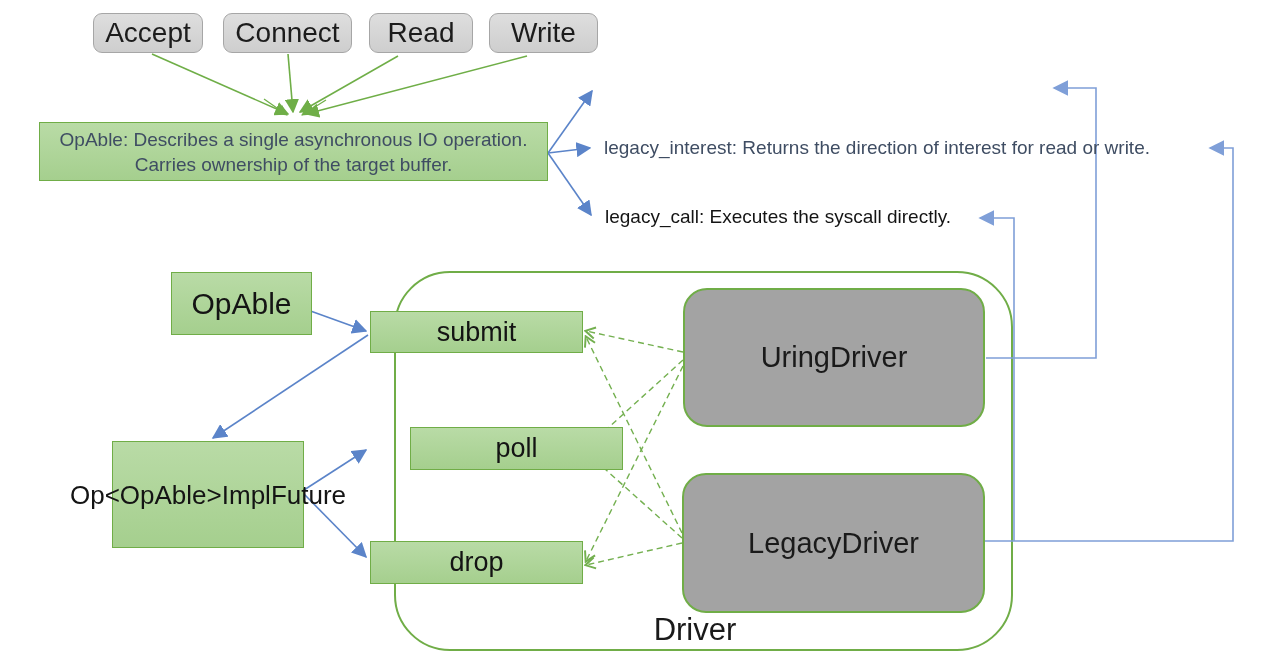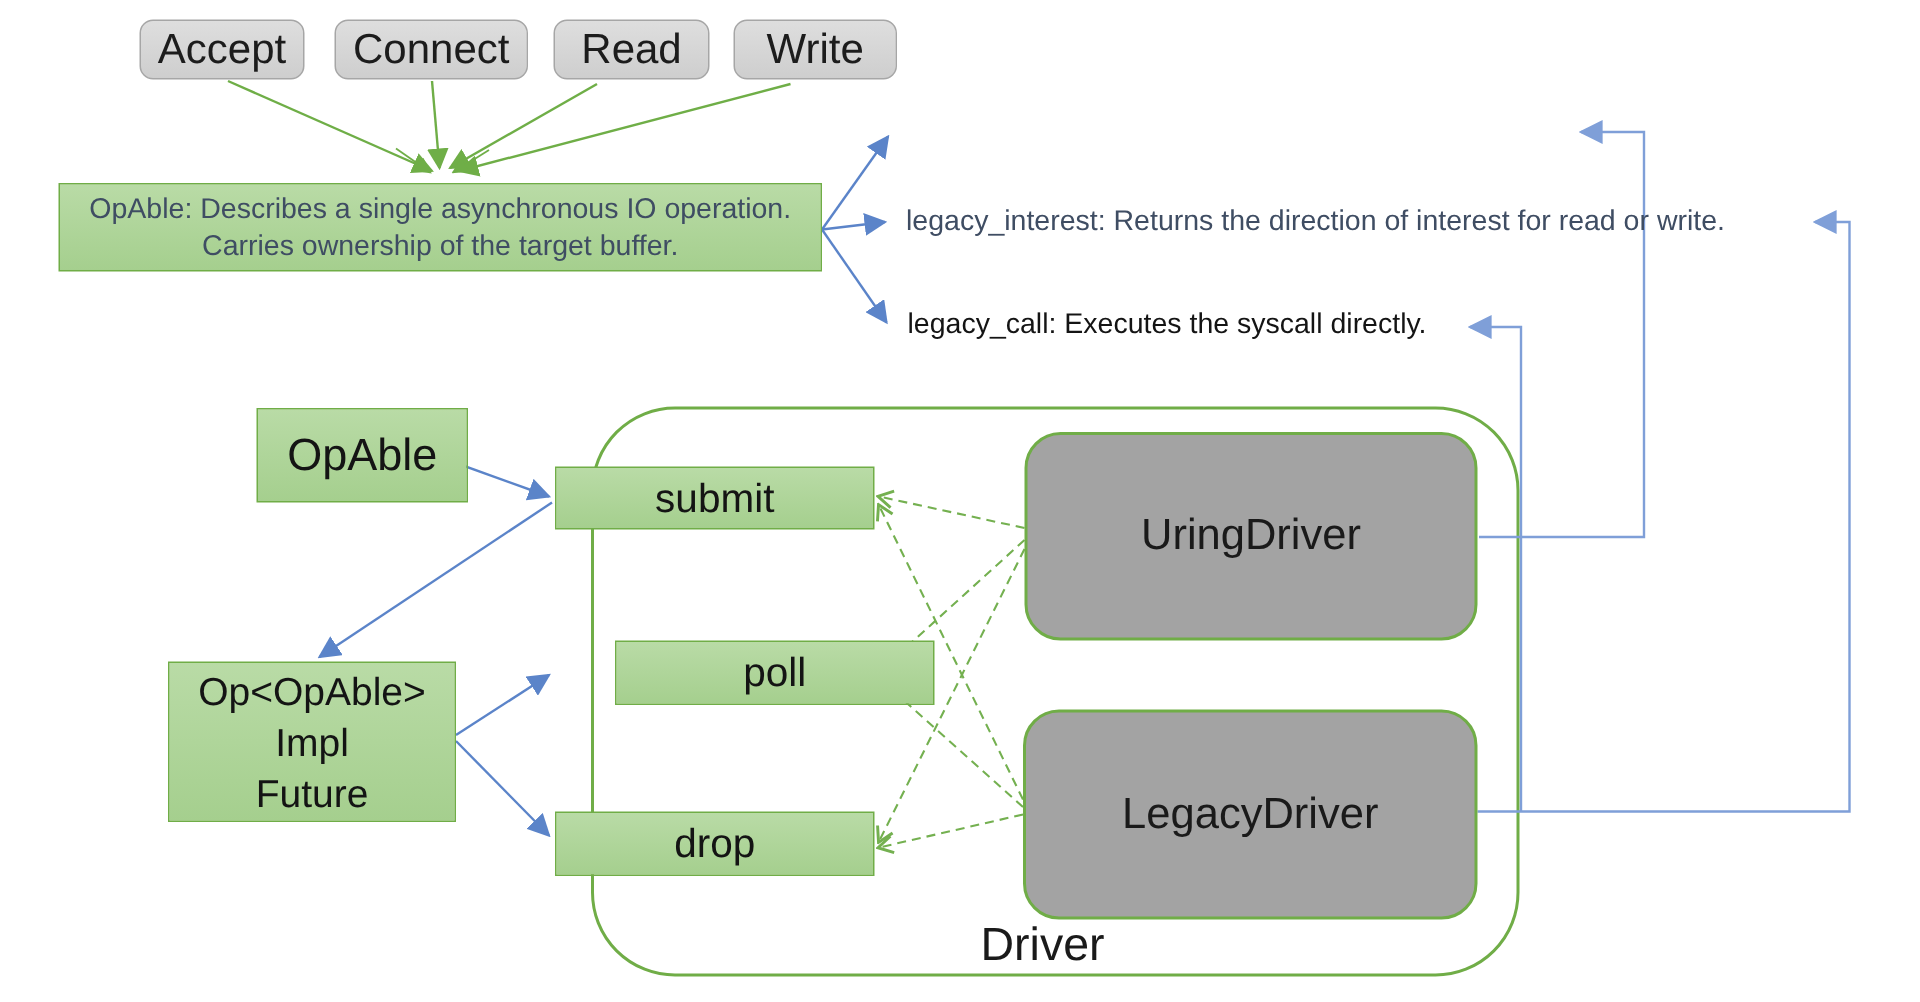--- a/index.html
+++ b/index.html
@@ -105,21 +105,21 @@
     <div>Carries ownership of the target buffer.</div>
   </div>
 
   <div class="annot" style="left:604px;top:137px;">legacy_interest: Returns the direction of interest for read or write.</div>
   <div class="annot dark" style="left:605px;top:206px;">legacy_call: Executes the syscall directly.</div>
 
   <div class="abs gbox" style="left:139px;top:272px;width:141px;height:63px;font-size:30px;margin-left:32px;">
     <span>OpAble</span>
   </div>
 
-  <div class="abs gbox" style="left:112px;top:441px;width:192px;height:107px;font-size:26px;line-height:34px;flex-direction:column;text-align:center;">
+  <div class="abs gbox" style="left:112px;top:441px;width:192px;height:107px;font-size:26px;line-height:34px;flex-direction:row;text-align:center;">
     <div>Op&lt;OpAble&gt;</div>
     <div>Impl</div>
     <div>Future</div>
   </div>
 
   <div class="abs gbox" style="left:370px;top:311px;width:213px;height:42px;font-size:27px;">
     <span>submit</span>
   </div>
   <div class="abs gbox" style="left:370px;top:427px;width:213px;height:43px;font-size:27px;margin-left:40px;">
     <span>poll</span>

